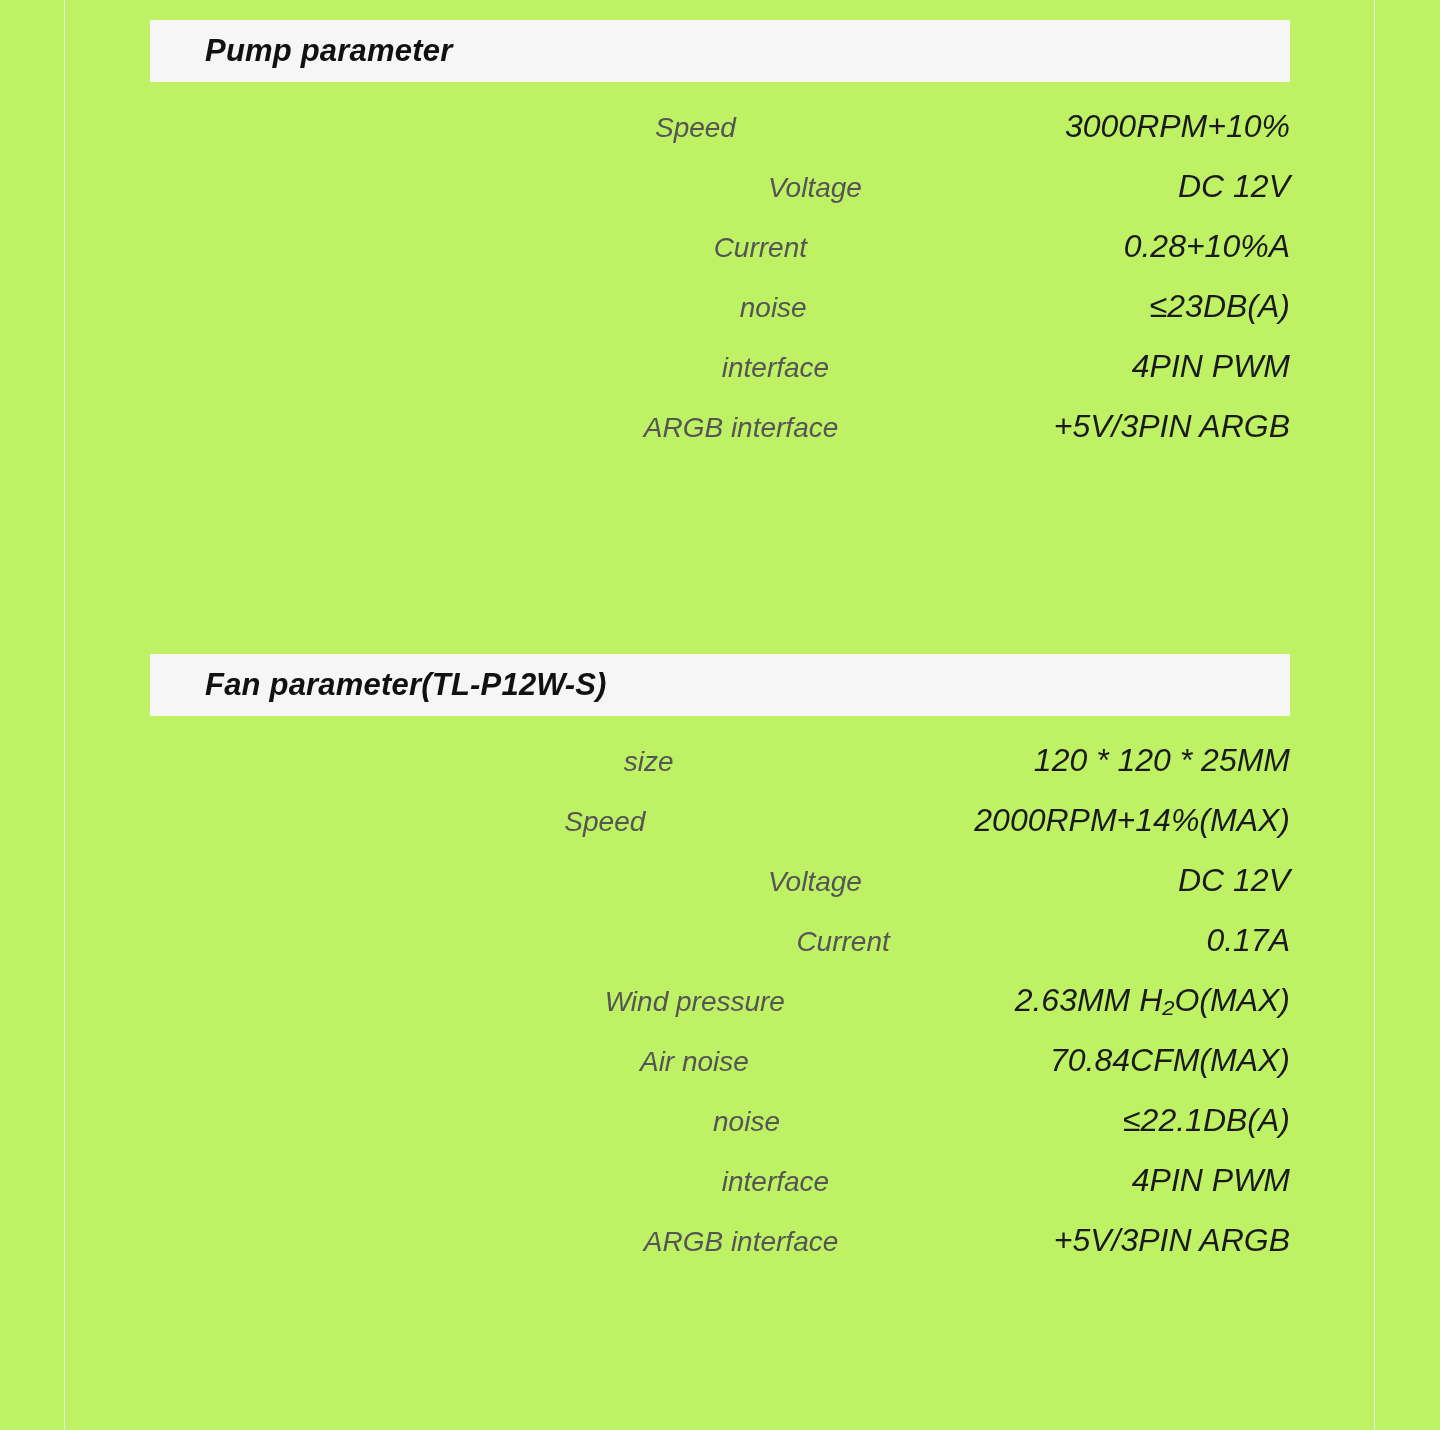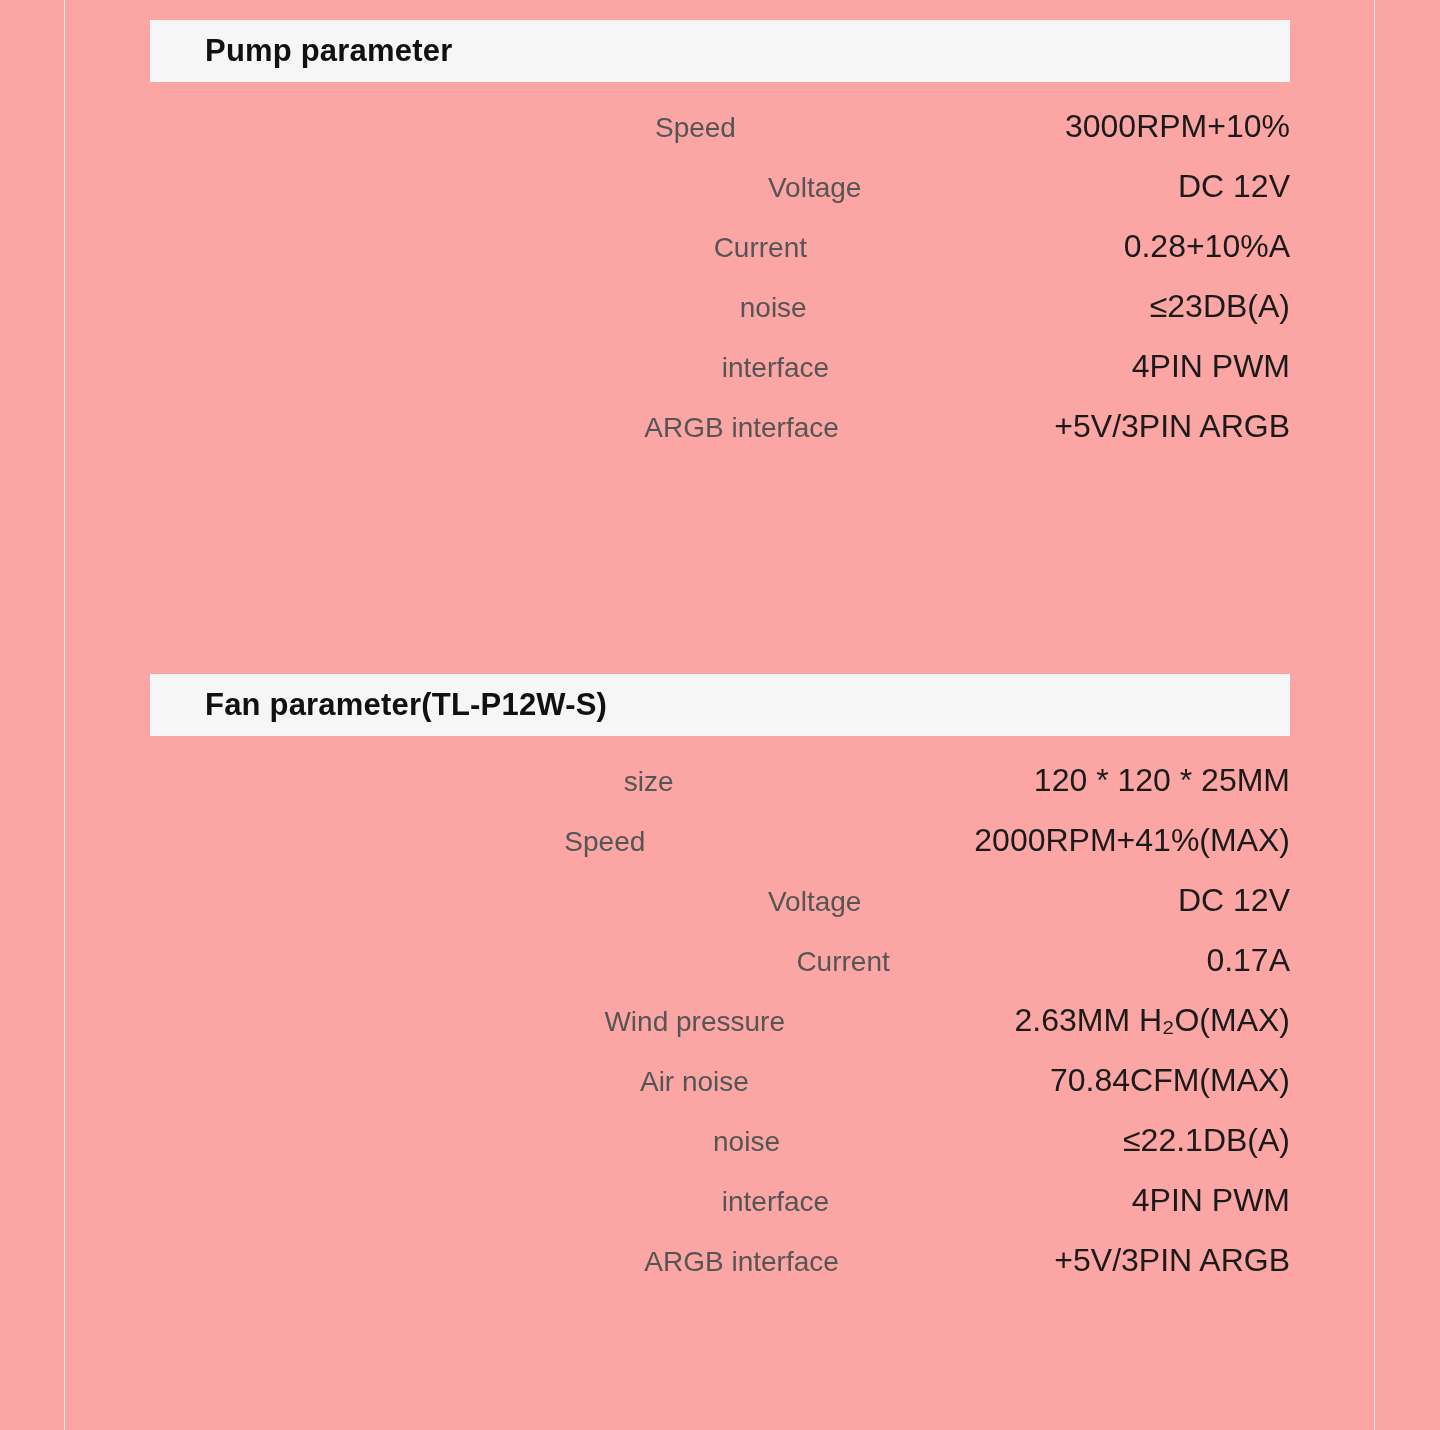--- a/index.html
+++ b/index.html
@@ -14,21 +14,22 @@
     color: #222222;
     position: relative;
     overflow: hidden;
   }
   .page {
     position: absolute;
     left: 0;
     top: 0;
     width: 1440px;
     height: 1430px;
-    background: #fca5a5;
+    background: #bef264;
+    font-style: italic;
   }
   
   .edge-rule-left {
     position: absolute;
     left: 64px;
     top: 0;
     width: 1px;
     height: 1430px;
     background: #e8e8e8;
   }
@@ -76,21 +77,21 @@
     font-size: 28px;
     color: #555555;
     font-weight: 400;
   }
   .spec-value {
     font-size: 32px;
     color: #1a1a1a;
     font-weight: 400;
   }
   #section-pump-wrap { position: absolute; left: 0; top: 20px; width: 1140px; }
-  #section-fan-wrap  { position: absolute; left: 0; top: 674px; width: 1140px; }
+  #section-fan-wrap  { position: absolute; left: 0; top: 654px; width: 1140px; }
 </style>
 </head>
 <body>
 
 <div class="page">
 
   <div class="edge-rule-left"></div>
   <div class="edge-rule-right"></div>
 
   <div class="content">
@@ -131,21 +132,21 @@
       <div class="section-header">
         <span class="title">Fan parameter(TL-P12W-S)</span>
       </div>
       <div class="spec-table">
         <div class="spec-row">
           <div class="spec-label">size</div>
           <div class="spec-value">120 * 120 * 25MM</div>
         </div>
         <div class="spec-row">
           <div class="spec-label">Speed</div>
-          <div class="spec-value">2000RPM+41%(MAX)</div>
+          <div class="spec-value">2000RPM+14%(MAX)</div>
         </div>
         <div class="spec-row">
           <div class="spec-label">Voltage</div>
           <div class="spec-value">DC 12V</div>
         </div>
         <div class="spec-row">
           <div class="spec-label">Current</div>
           <div class="spec-value">0.17A</div>
         </div>
         <div class="spec-row">

